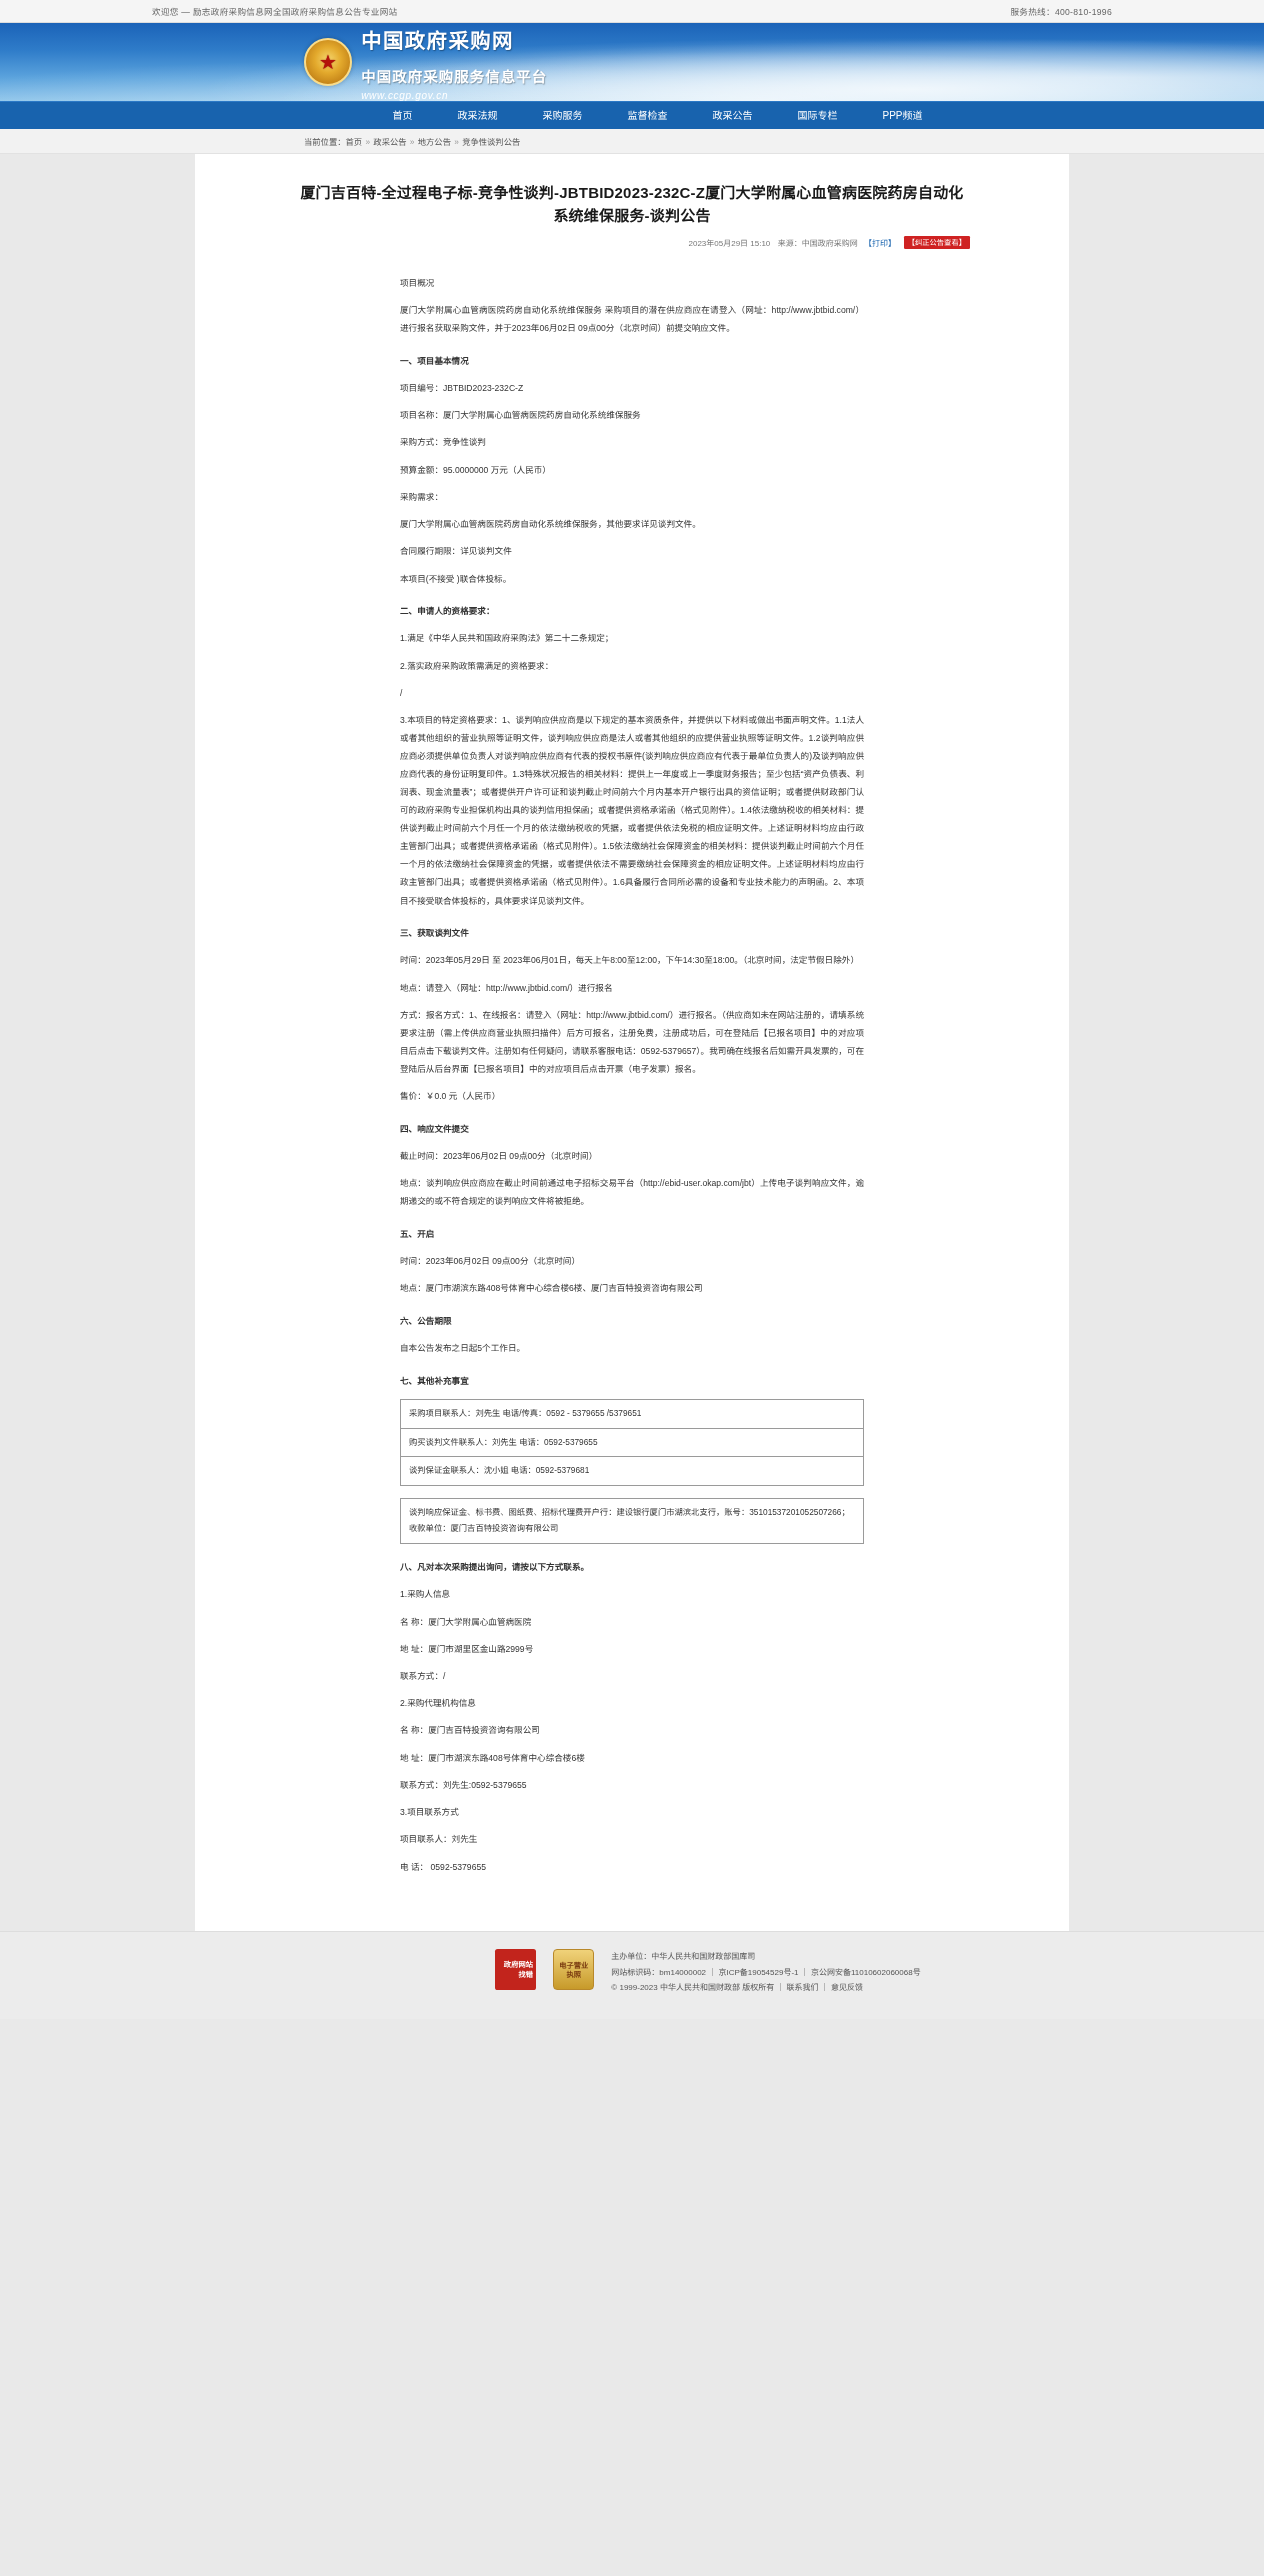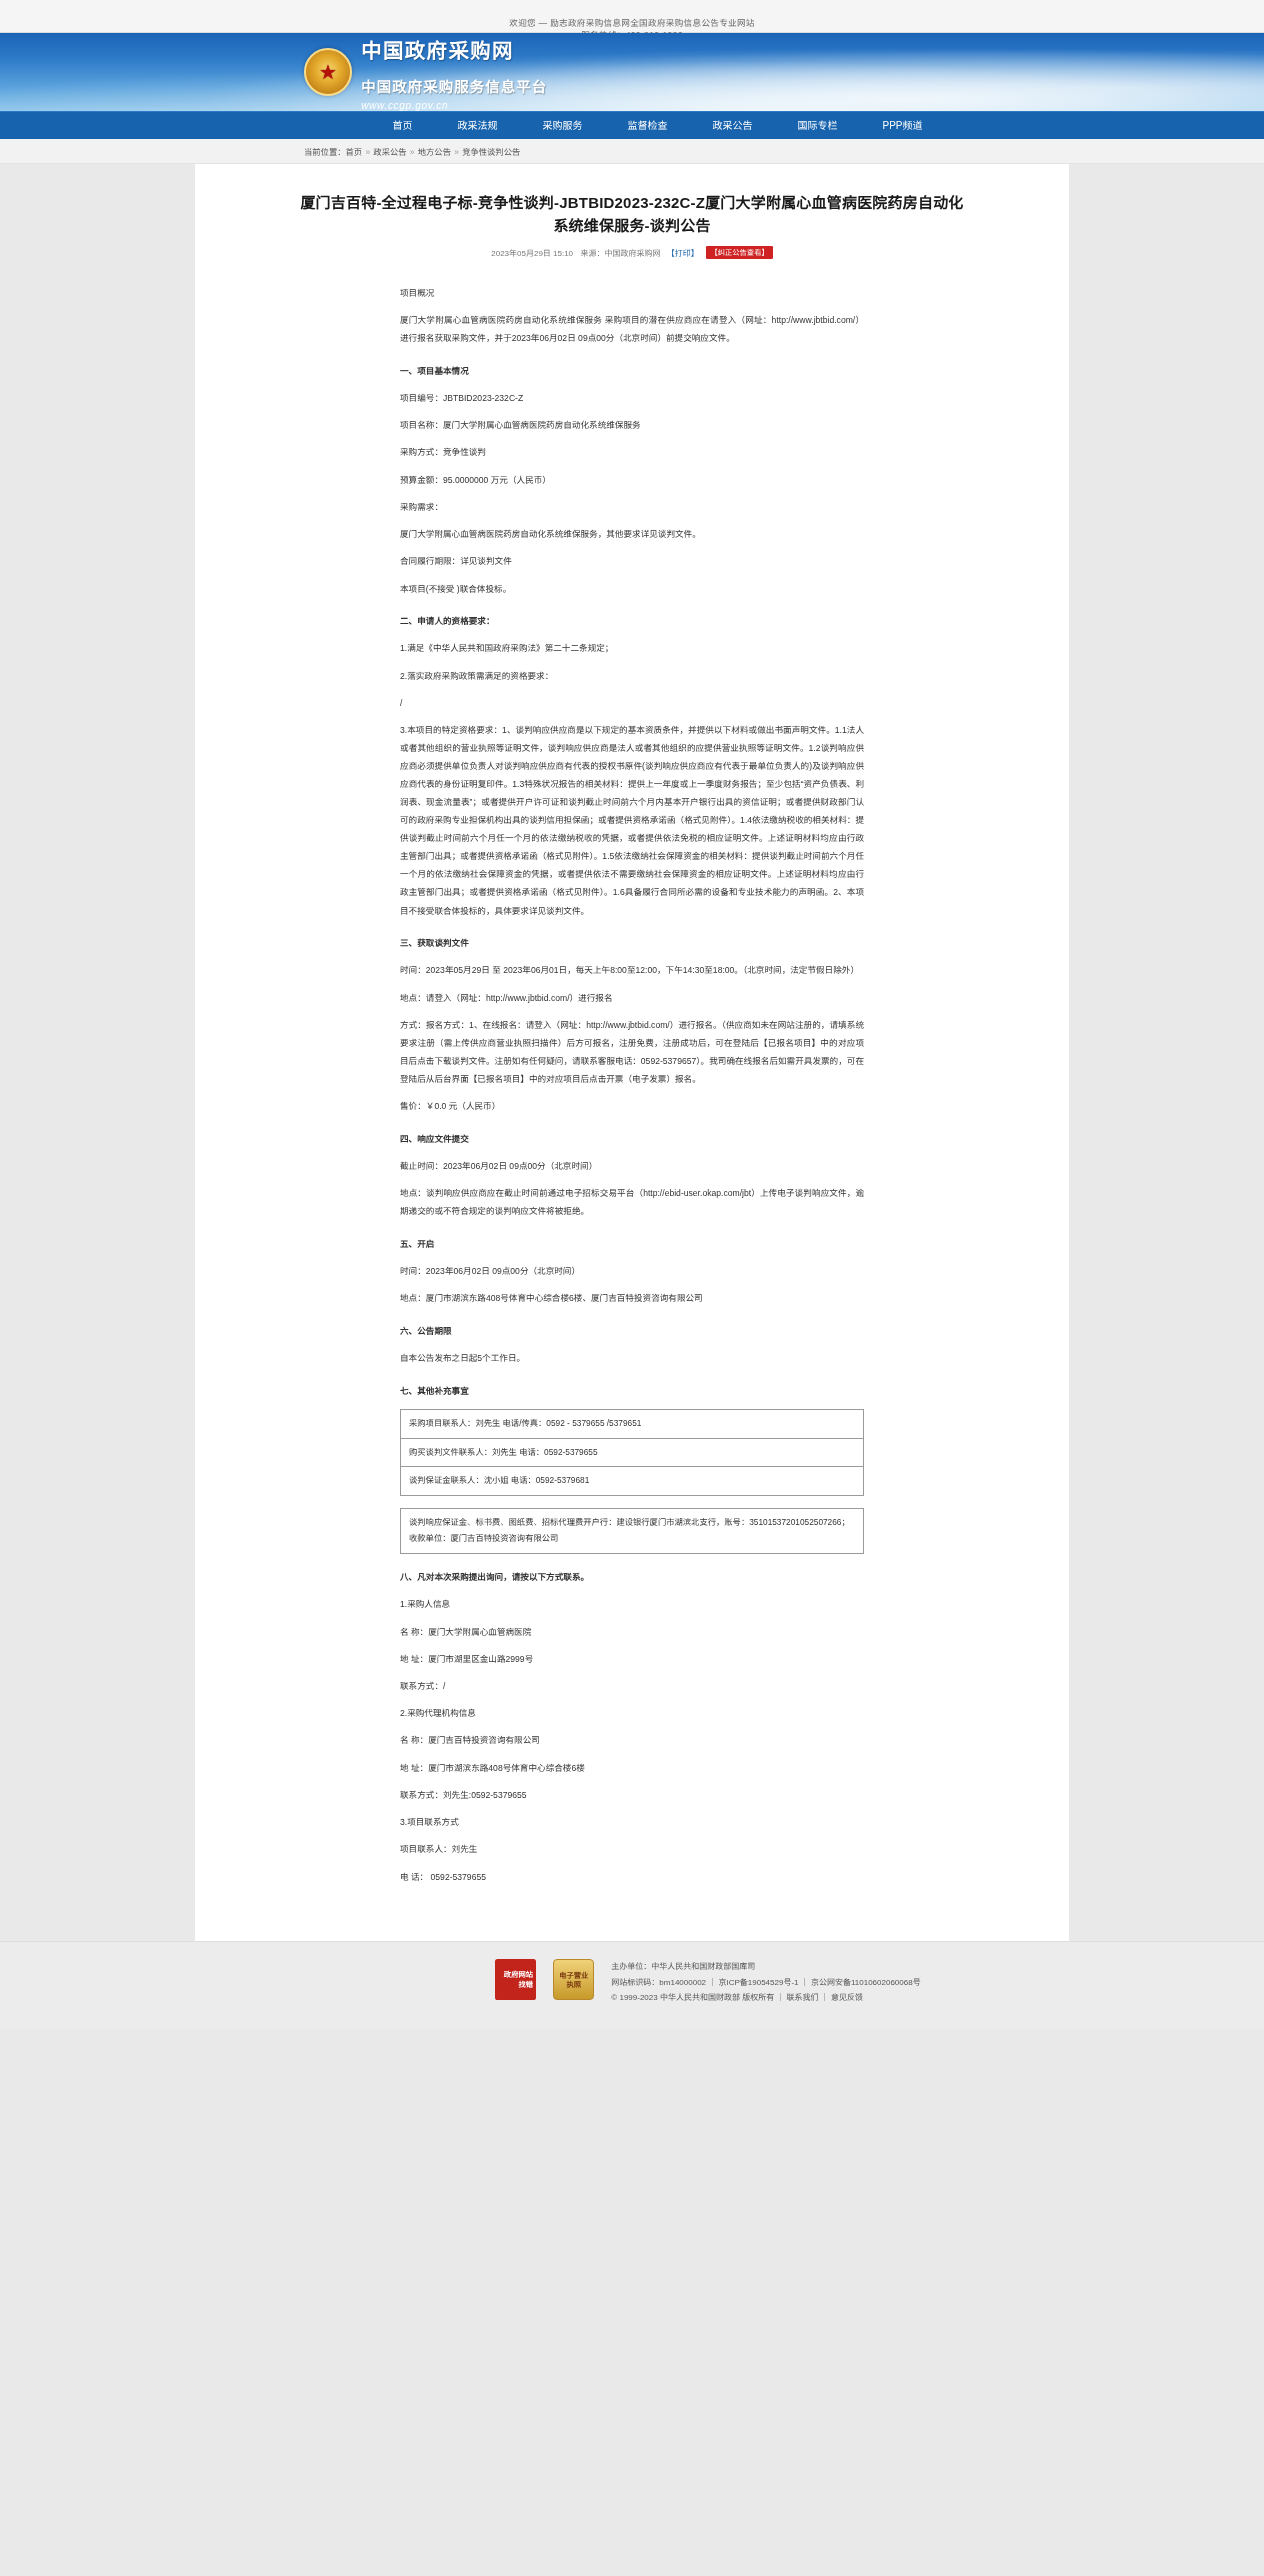--- a/index.html
+++ b/index.html
@@ -8,28 +8,27 @@
   body {
     width: 1264px;
     background: #e9e9e9;
     font-family: "Liberation Sans", "DejaVu Sans", sans-serif;
     color: #333;
     -webkit-font-smoothing: antialiased;
   }
   .topbar {
     background: #f5f5f5;
     border-bottom: 0.7px solid #ddd;
-    height: 31px;
+    height: 23px;
     display: flex;
     align-items: center;
     justify-content: space-between;
-    padding: 16px 152px;
+    padding: 8px 152px;
     font-size: 8.6px;
     color: #666;
-    flex-direction: column;
   }
   .topbar .left { letter-spacing: 0.3px; }
   .topbar .right { letter-spacing: 0.3px; }
 
   .banner {
     position: relative;
     height: 78px;
     background: linear-gradient(180deg, #1b63b8 0%, #2f7cc9 35%, #5ba3dd 70%, #8cc4ea 100%);
     overflow: hidden;
   }
@@ -111,21 +110,21 @@
   h1.title {
     font-size: 15px;
     line-height: 1.55;
     text-align: center;
     color: #1a1a1a;
     margin: 4px 0 9.2px 0;
     font-weight: bold;
     letter-spacing: 0.2px;
   }
   .meta {
-    text-align: center;
+    text-align: right;
     font-size: 8px;
     color: #777;
     padding-bottom: 10.6px;
     border-bottom: 0;
   }
   .meta .printbtn {
     color:#1863ae; cursor:pointer; margin-left:4px;
   }
   .meta .badge {
     display:inline-block;

